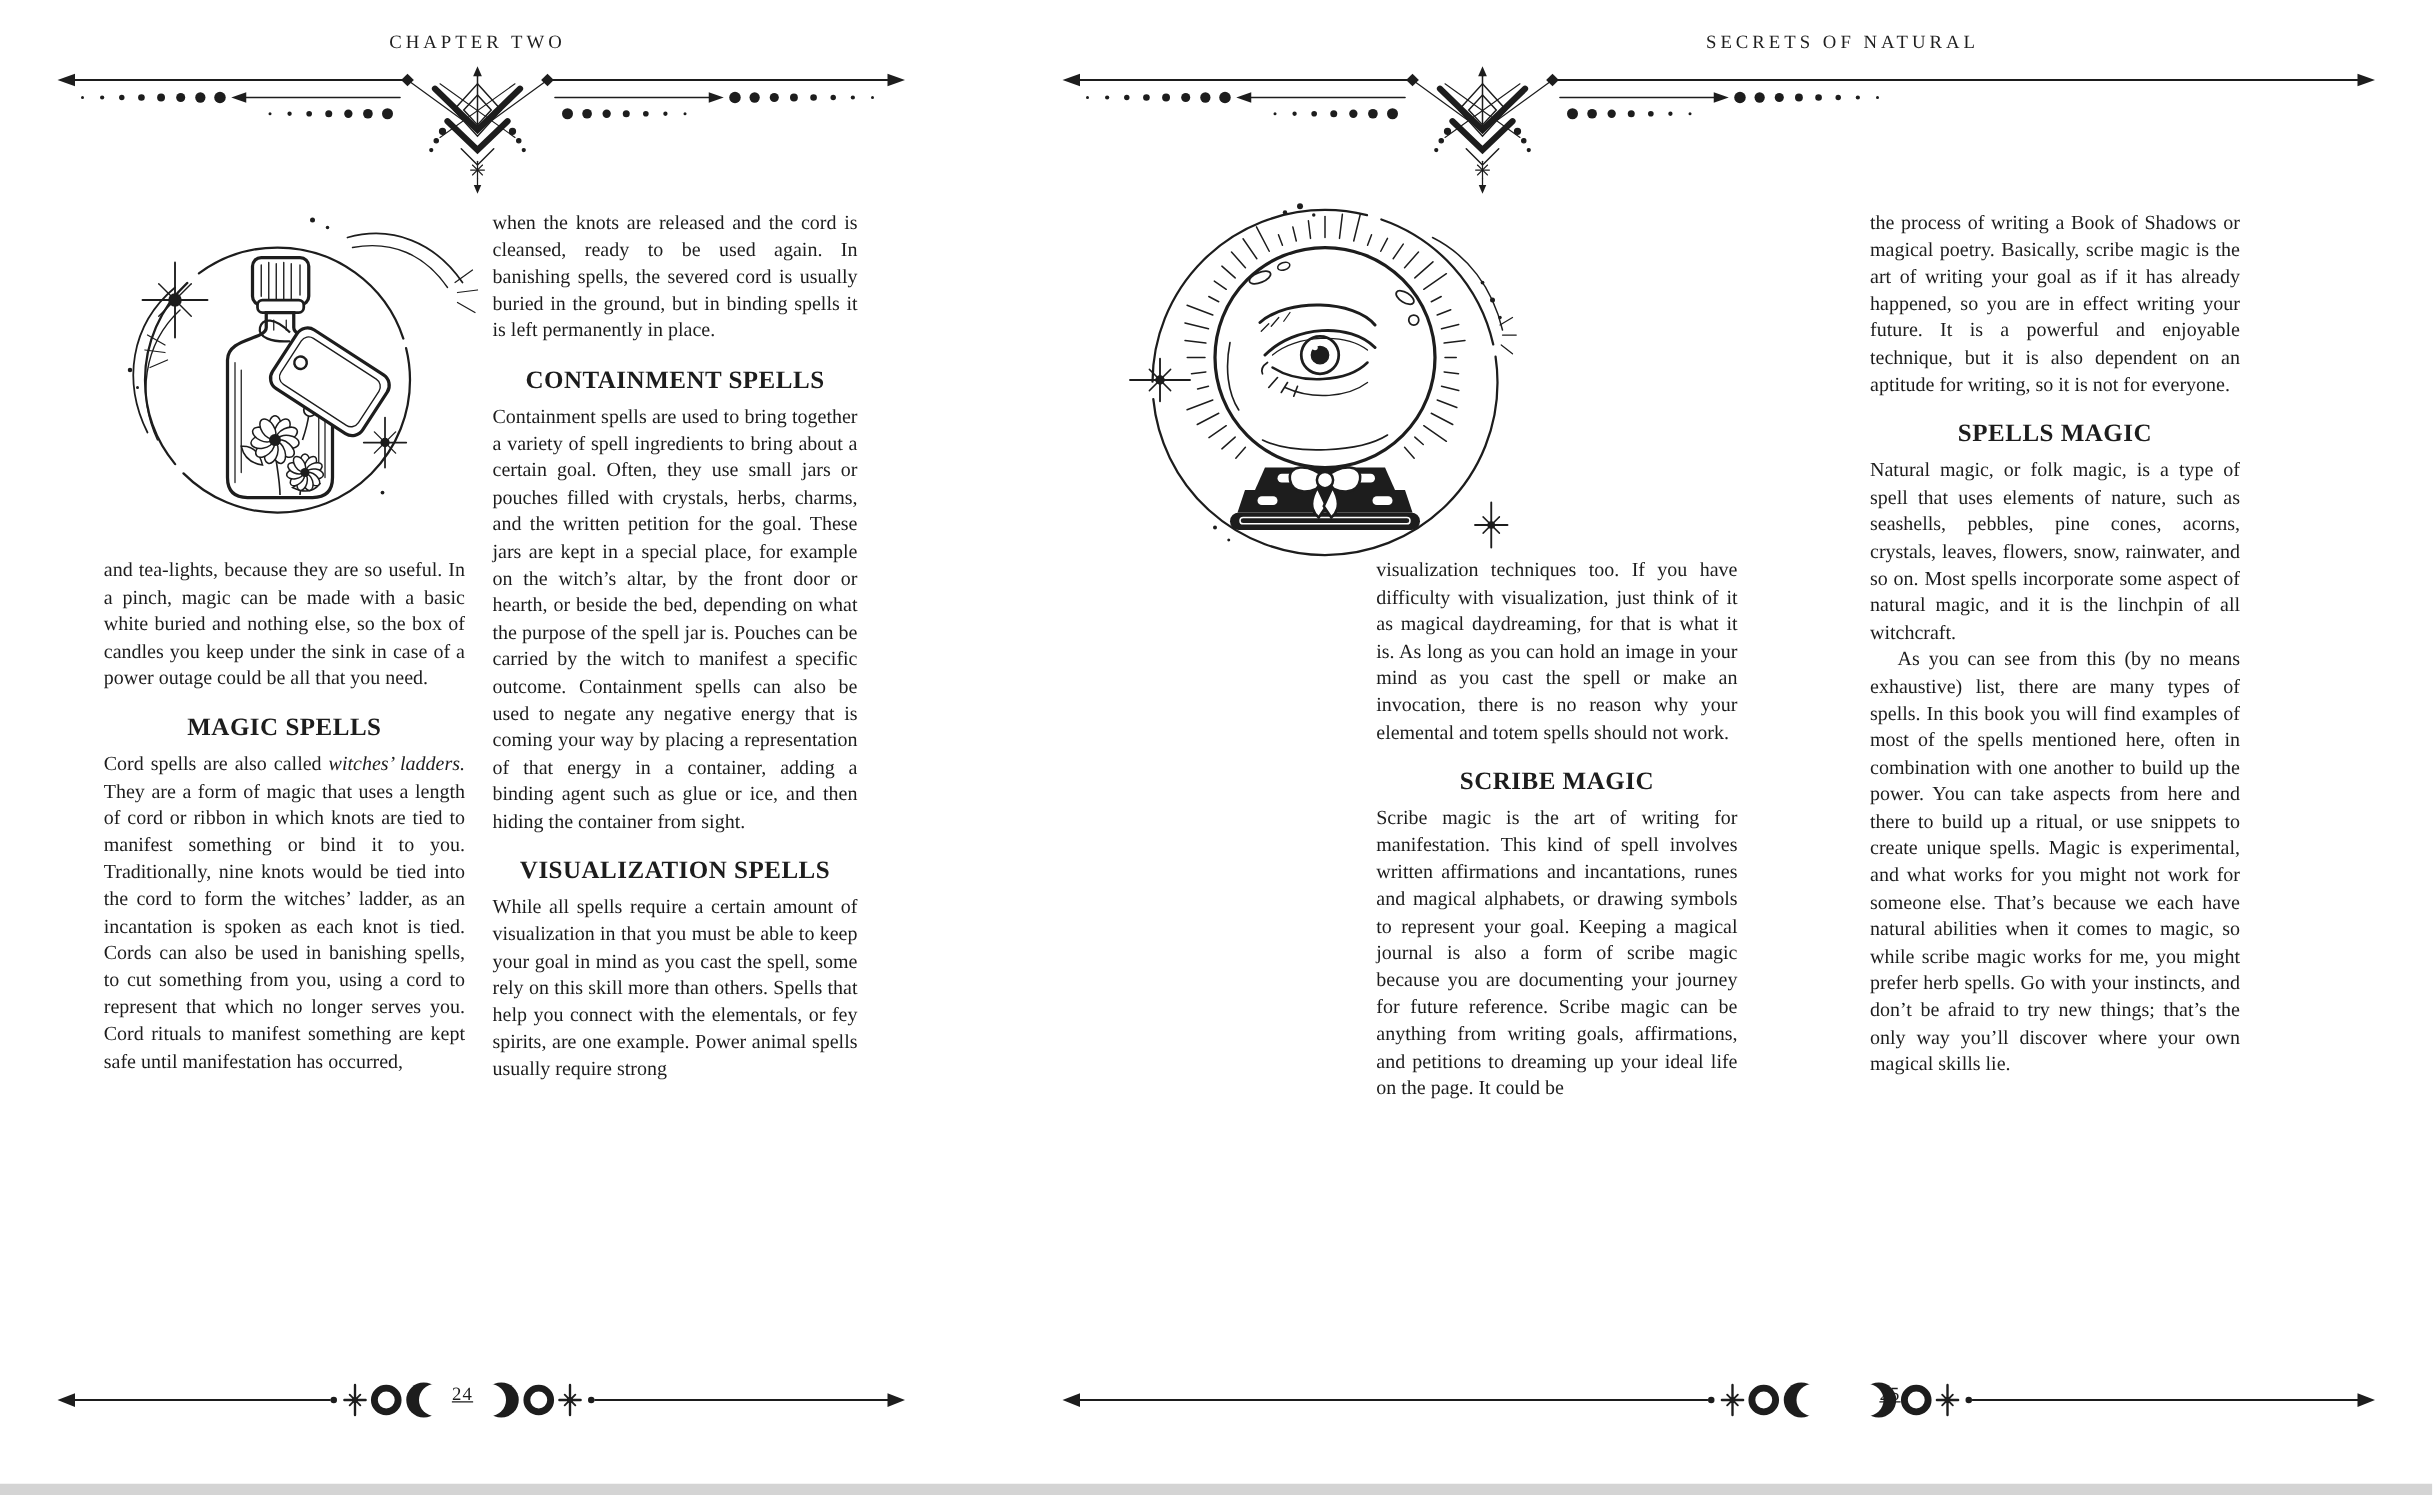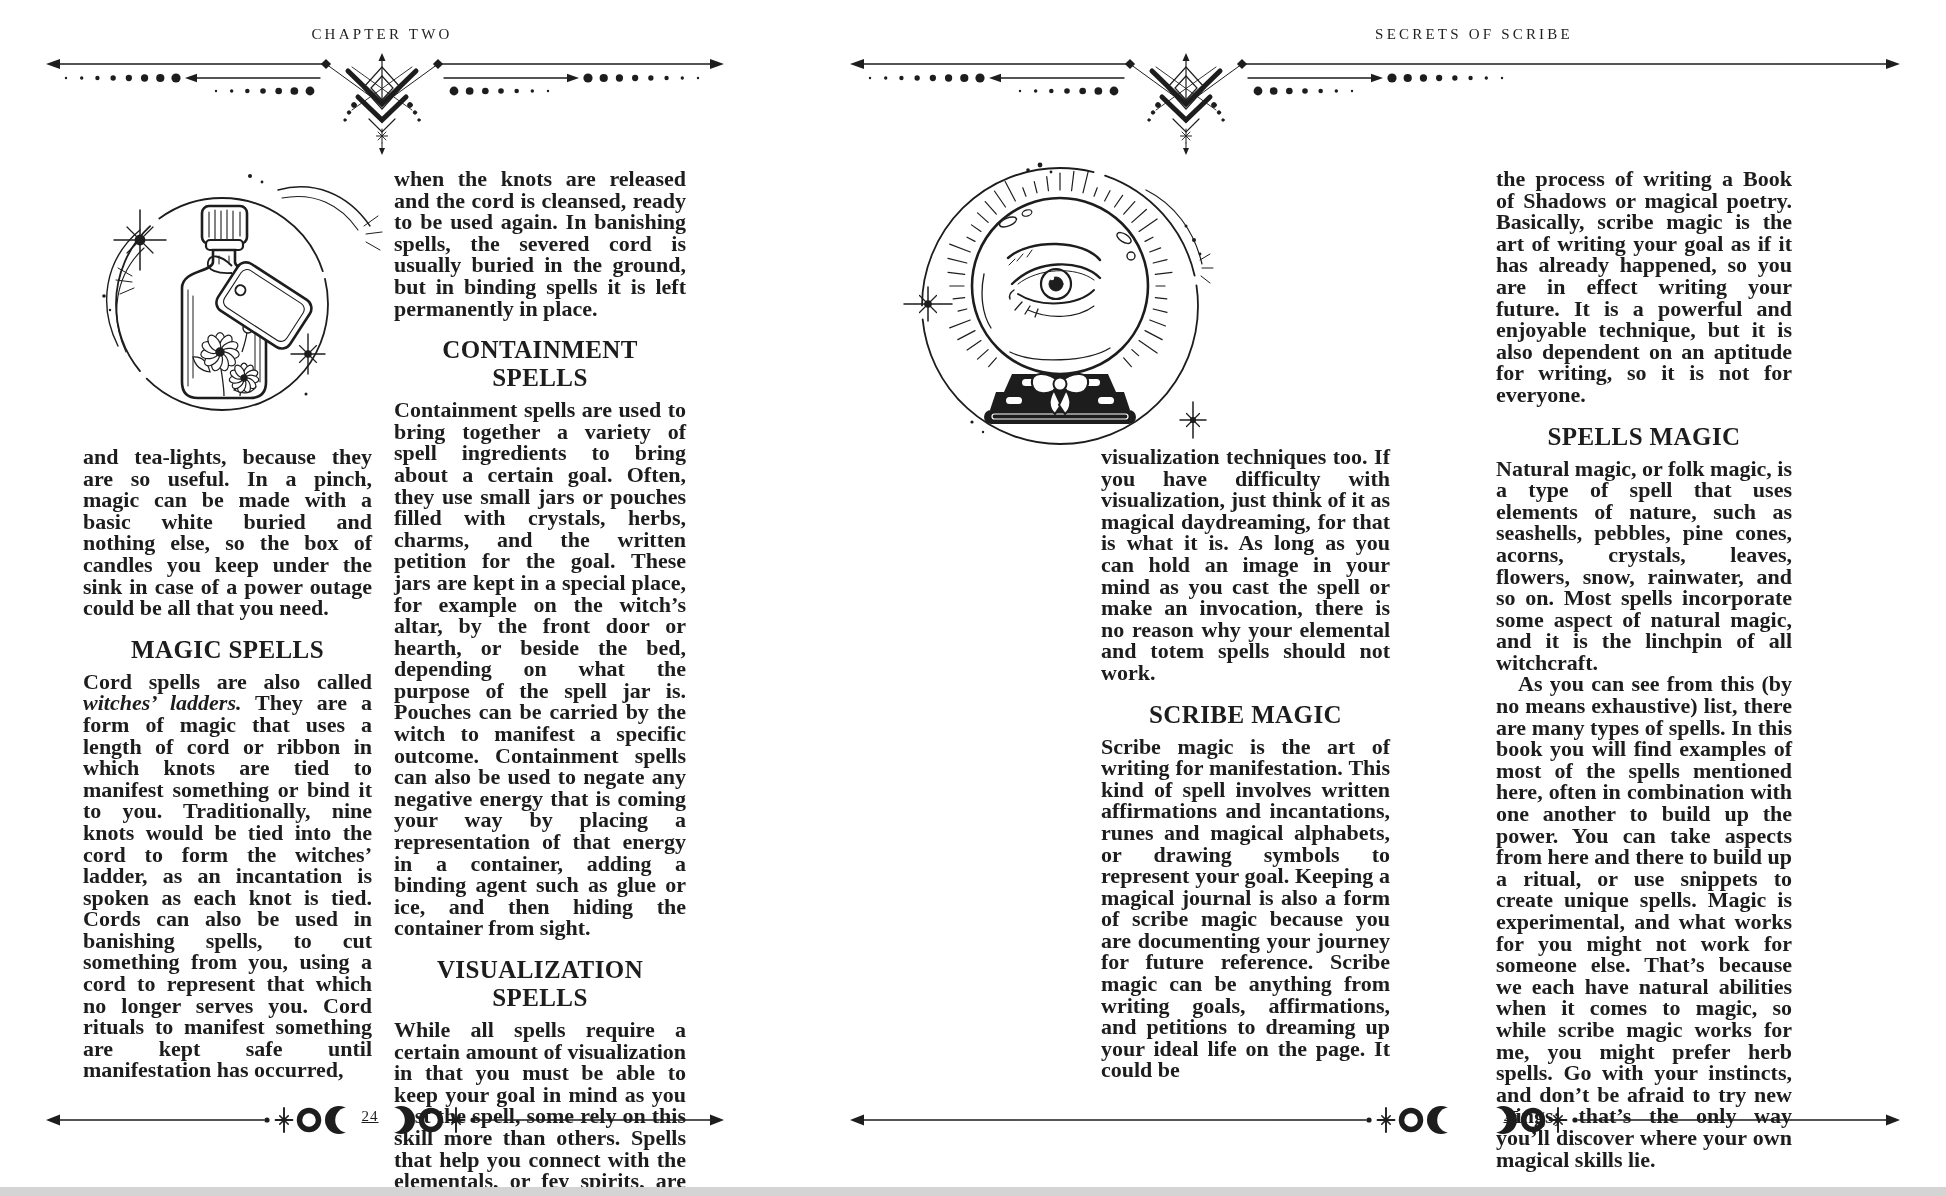--- a/index.html
+++ b/index.html
@@ -2,22 +2,22 @@
 <html><head>
 <meta charset="utf-8">
 <style>
   html,body{margin:0;padding:0;background:#ffffff;}
   .spread{position:relative;width:1946px;height:1196px;background:#ffffff;overflow:hidden;
           font-family:"Liberation Serif",serif;color:#1d1d1d;}
   .running-head{position:absolute;top:26px;transform:translateX(-50%);font-size:15px;
                 letter-spacing:3.2px;white-space:nowrap;color:#1f1f1f;}
   .divider,.footersvg,.illu{position:absolute;overflow:visible;}
   .col{position:absolute;text-align:justify;}
-  .col p{margin:0;font-size:22px;line-height:21.6px;text-align:justify;font-weight:bold;}
-  .col h3{font-size:25px;font-weight:bold;letter-spacing:.4px;text-align:center;margin:17px 0 7px 0;}
+  .col p{margin:0;font-size:16px;line-height:21.6px;text-align:justify;}
+  .col h3{font-size:20px;font-weight:bold;letter-spacing:.4px;text-align:center;margin:17px 0 7px 0;}
   .col p.indent-first{text-indent:22px;}
   .pgnum{position:absolute;top:1108px;transform:translateX(-50%);font-size:15px;letter-spacing:1px;text-decoration:underline;}
   .photo-edge{position:absolute;left:0;bottom:0;width:100%;height:9px;background:#d4d4d4;}
   i{font-style:italic;}
 </style>
 </head>
 <body>
 
 <div class="spread">
 
@@ -210,21 +210,21 @@
         <circle cx="389" cy="22" r="9.5" fill="none" stroke="#1d1d1d" stroke-width="5.5"></circle>
         <circle cx="297" cy="22" r="14" fill="#1d1d1d"></circle>
         <circle cx="306" cy="22" r="12.8" fill="#ffffff"></circle>
         <circle cx="359" cy="22" r="14" fill="#1d1d1d"></circle>
         <circle cx="350" cy="22" r="12.8" fill="#ffffff"></circle>
       </svg>
     <div class="pgnum" style="left:370px">24</div>
   </section>
 
   <section>
-    <div class="running-head" style="left:1474px">SECRETS OF SCRIBE</div>
+    <div class="running-head" style="left:1474px">SECRETS OF NATURAL</div>
 
     <svg id="divider-right" class="divider" style="left:846px;top:52px;width:1058px;height:100px" viewBox="0 0 1058 100">
         <line x1="18" y1="12" x2="284" y2="12" stroke="#1d1d1d" stroke-width="1.5" stroke-linecap="round"></line>
         <line x1="396" y1="12" x2="1040" y2="12" stroke="#1d1d1d" stroke-width="1.5" stroke-linecap="round"></line>
         <polygon points="4,12 18,7 18,17" fill="#1d1d1d"></polygon>
         <polygon points="1054,12 1040,7 1040,17" fill="#1d1d1d"></polygon>
         <rect x="280.4" y="8.4" width="7.2" height="7.2" fill="#1d1d1d" transform="rotate(45 284 12)"></rect>
         <rect x="392.4" y="8.4" width="7.2" height="7.2" fill="#1d1d1d" transform="rotate(45 396 12)"></rect>
         <line x1="284" y1="12" x2="328" y2="44" stroke="#1d1d1d" stroke-width="1" stroke-linecap="round"></line>
         <line x1="396" y1="12" x2="352" y2="44" stroke="#1d1d1d" stroke-width="1" stroke-linecap="round"></line>

